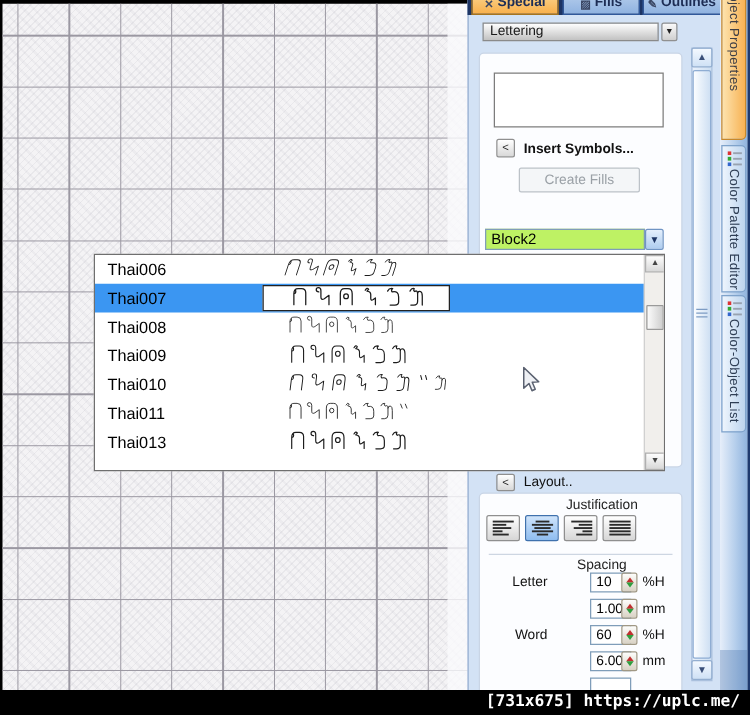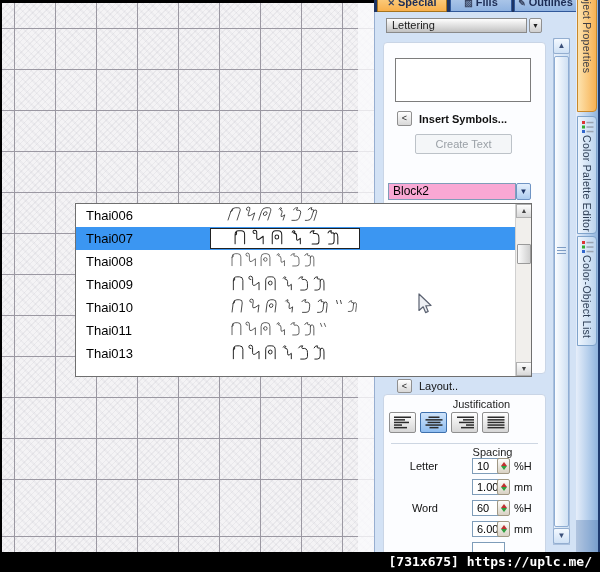--- a/index.html
+++ b/index.html
@@ -54,21 +54,21 @@
     border:1px solid #7c7c7c;}
   .small-arrow-btn{position:absolute;width:15px;height:15px;
     background:linear-gradient(#ffffff,#d8d8d8);border:1px solid #8f8f8f;border-radius:2px;
     font-size:9px;line-height:13px;text-align:center;color:#222;}
   .lbl-bold{position:absolute;font-size:11px;font-weight:bold;color:#111;}
   .lbl{position:absolute;font-size:11px;color:#111;}
   .create-text{position:absolute;left:415px;top:134px;width:97px;height:20px;
     background:#f4f6f8;border:1px solid #bcc2c8;border-radius:2px;
     font-size:11px;color:#9aa0a6;text-align:center;line-height:18px;}
 
-  .combo-block2{position:absolute;left:388px;top:183px;width:128px;height:17px;background:#f9a8d4;
+  .combo-block2{position:absolute;left:388px;top:183px;width:128px;height:17px;background:#bef264;
     border:1px solid #7f9db9;font-size:12px;color:#000;line-height:15px;padding-left:4px;}
   .combo-btn-blue{position:absolute;left:516px;top:183px;width:15px;height:17px;
     background:linear-gradient(#e4effc,#aecdf0);border:1px solid #6f94c4;border-radius:2px;
     font-size:8px;line-height:15px;text-align:center;color:#1d3464;}
 
   
   .popup{position:absolute;left:75px;top:203px;width:457px;height:174px;background:#fff;
     border:1px solid #6f6f6f;z-index:60;overflow:hidden;}
   .rows{position:absolute;left:0;top:0;width:440px;height:172px;overflow:hidden;}
   .font-row{position:relative;width:100%;height:23px;}
@@ -162,21 +162,21 @@
   <div class="combo-lettering">Lettering</div>
   <div class="combo-btn-gray">▼</div>
 
   <div class="groupbox gb1"></div>
 
   <div class="textarea"></div>
 
   <div class="small-arrow-btn" style="left:397px;top:111px;">&lt;</div>
   <div class="lbl-bold" style="left:419px;top:113px;">Insert Symbols...</div>
 
-  <div class="create-text">Create Text</div>
+  <div class="create-text">Create Fills</div>
 
   <div class="combo-block2">Block2</div>
   <div class="combo-btn-blue">▼</div>
 
   <div class="popup">
     <div class="rows">
         <div class="font-row">
           <div class="fname">Thai006</div>
           <svg width="144" height="21" viewBox="0 0 144 26" class="fprev" style="position: absolute; left: 137px; top: 1px;">
             <g transform="translate(4 1) scale(0.8) skewX(-18)" fill="none" stroke="#1c1c1c" stroke-width="1.1" stroke-linecap="round" stroke-linejoin="round">
@@ -317,21 +317,21 @@
           <rect x="0.5" y="0.5" width="17" height="1.5" fill="#2b2b2b"></rect>
           <rect x="0.5" y="3.1" width="17" height="1.5" fill="#2b2b2b"></rect>
           <rect x="0.5" y="5.7" width="17" height="1.5" fill="#2b2b2b"></rect>
           <rect x="0.5" y="8.3" width="17" height="1.5" fill="#2b2b2b"></rect>
           <rect x="0.5" y="10.9" width="17" height="1.5" fill="#2b2b2b"></rect>
         </svg>
       </div>
     </div>
 
   <div class="sep" style="top:443px;"></div>
-  <div class="sec-title" style="top:446px;margin-left:11px;">Spacing</div>
+  <div class="sec-title" style="top:446px;">Spacing</div>
   <div id="sprows">
       <div class="sp-label" style="top: 458px;">Letter</div>
       <div class="sp-box" style="top: 458px;">10</div>
       <div class="spinner" style="top: 458px;">
         <div class="spin-up"></div>
         <div class="spin-dn"></div>
       </div>
       <div class="sp-unit" style="top: 458px;">%H</div>
       <div class="sp-box" style="top: 479px;">1.00</div>
       <div class="spinner" style="top: 479px;">

